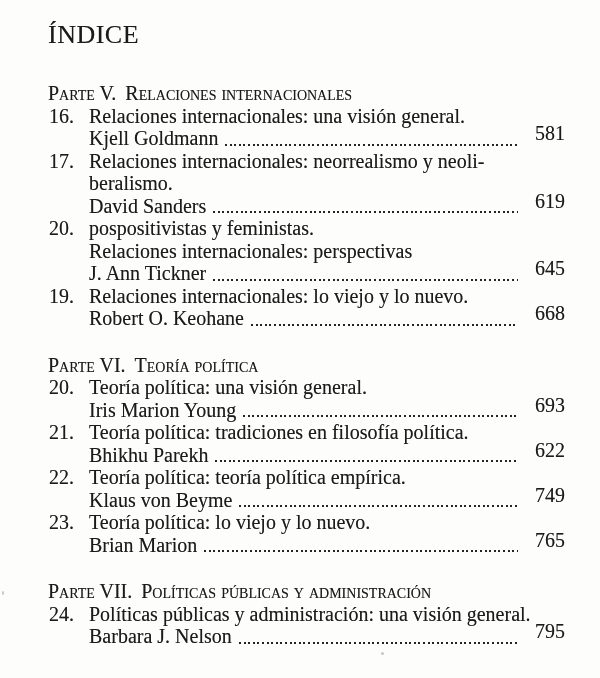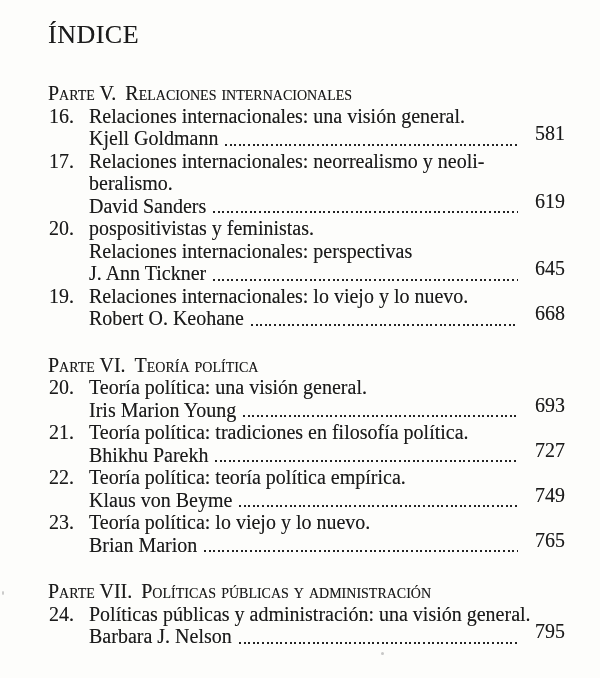--- a/index.html
+++ b/index.html
@@ -168,21 +168,21 @@
   </div>
 
   <div class="entry">
     <span class="entry-num">21.</span>
     <div class="title-lines">
   <div class="title-line">Teoría política: tradiciones en filosofía política.</div>
 </div>
     <div class="author-row">
       <span class="author">Bhikhu Parekh</span>
       <span class="leader"></span>
-      <span class="pagenum">727</span>
+      <span class="pagenum">622</span>
     </div>
   </div>
 
   <div class="entry">
     <span class="entry-num">22.</span>
     <div class="title-lines">
   <div class="title-line">Teoría política: teoría política empírica.</div>
 </div>
     <div class="author-row">
       <span class="author">Klaus von Beyme</span>

